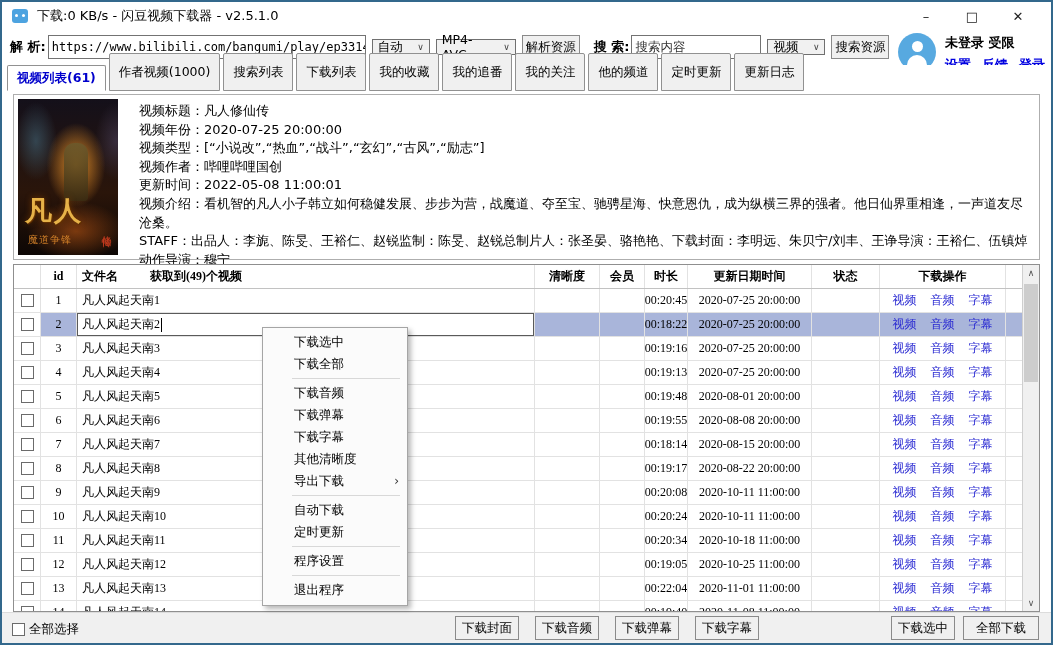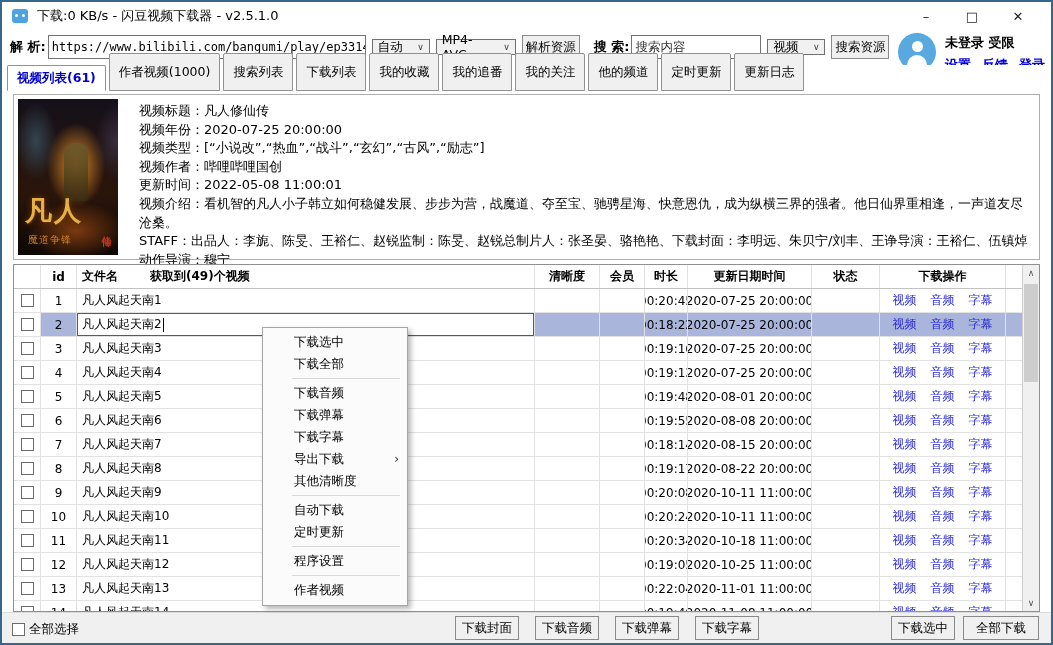--- a/index.html
+++ b/index.html
@@ -52,21 +52,21 @@
       radial-gradient(ellipse 28px 52px at 18px 42px, rgba(70,110,130,.55), rgba(0,0,0,0) 75%),
       radial-gradient(ellipse 28px 52px at 98px 42px, rgba(80,70,100,.5), rgba(0,0,0,0) 75%),
       linear-gradient(180deg,#14101a 0%,#2a150a 60%,#0d0705 100%);
   }
   .poster-figure{position:absolute;left:46px;top:44px;width:24px;height:58px;background:linear-gradient(180deg,#6b5a2c,#3a2c12);border-radius:10px 10px 4px 4px;opacity:.85;}
   .poster-title{position:absolute;left:7px;bottom:26px;color:#e6b248;font-size:27px;font-weight:bold;letter-spacing:2px;text-shadow:0 0 6px #7a3c00,1px 1px 0 #5c2d00;font-family:"DejaVu Serif","Liberation Serif",serif;}
   .poster-sub{position:absolute;left:10px;bottom:8px;color:#d07f28;font-size:10px;letter-spacing:1px;}
   .poster-side{position:absolute;right:5px;bottom:24px;color:#c43b1f;font-size:10px;writing-mode:vertical-rl;letter-spacing:1px;}
   .info-lines{position:absolute;left:125px;top:7px;right:6px;font-size:13px;line-height:18.6px;}
   
-  .table-wrap{position:absolute;left:11px;right:11px;top:262px;height:348px;border:1px solid #8f8f8f;display:flex;background:#fff;}
+  .table-wrap{position:absolute;left:11px;right:11px;top:262px;height:348px;border:1px solid #8f8f8f;display:flex;background:#fff;font-family:Liberation Serif, serif;}
   .grid{flex:1;overflow:hidden;position:relative;}
   .trow{display:grid;grid-template-columns:27px 36px 458px 65px 45px 43px 124px 68px 126px 1fr;height:24px;border-bottom:1px solid #e2e2e2;background:#fff;}
   .trow.header{font-weight:bold;border-bottom:1px solid #c2c2c2;}
   .tcell{border-right:1px solid #e2e2e2;display:flex;align-items:center;padding:0 5px;overflow:hidden;white-space:nowrap;}
   .tcell.c{justify-content:center;padding:0;}
   .tcell.nb{border-right:none;}
   .hdr-count{margin-left:32px;}
   .trow.selected .tcell{background:#a9b5da;}
   .trow.selected .tcell.editing-name{background:#fff;padding:0;}
   .trow.selected .tcell.editing-cb{background:#fff;}
@@ -466,24 +466,24 @@
       <button class="btn bb-btn" style="left: 961px; width: 76px;">全部下载</button>
     </div>
 
   <div class="context-menu">
       <div class="menu-item">下载选中</div>
       <div class="menu-item">下载全部</div>
       <div class="menu-sep"></div>
       <div class="menu-item">下载音频</div>
       <div class="menu-item">下载弹幕</div>
       <div class="menu-item">下载字幕</div>
+      <div class="menu-item">其他清晰度</div>
       <div class="menu-item">导出下载<span class="menu-arrow">›</span></div>
-      <div class="menu-item">其他清晰度</div>
       <div class="menu-sep"></div>
       <div class="menu-item">自动下载</div>
       <div class="menu-item">定时更新</div>
       <div class="menu-sep"></div>
       <div class="menu-item">程序设置</div>
       <div class="menu-sep"></div>
-      <div class="menu-item">作者视频</div>
+      <div class="menu-item">退出程序</div>
     </div>
 
 </div>
 
 </body></html>

